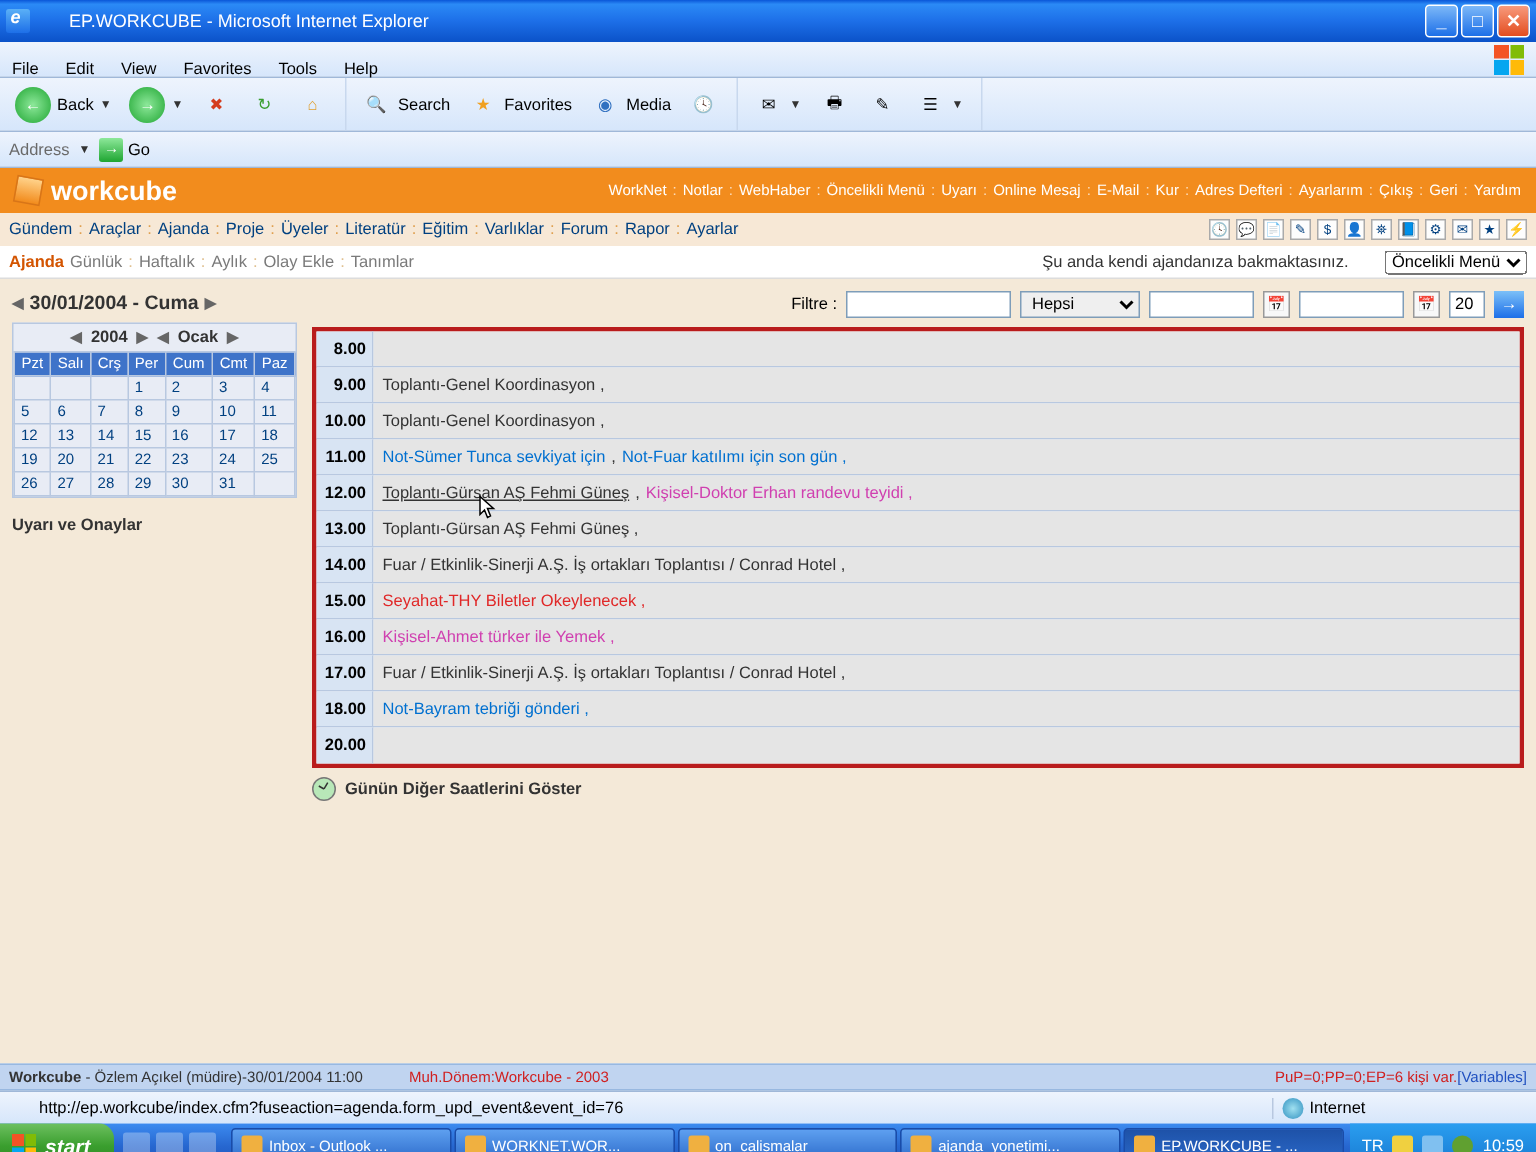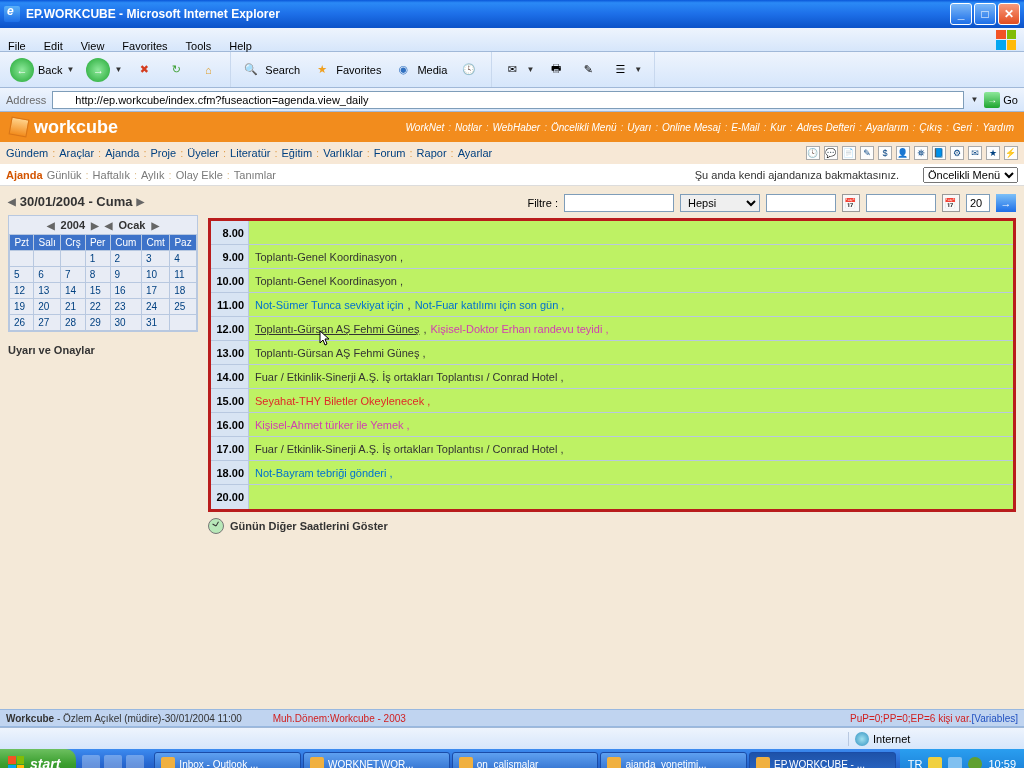--- a/index.html
+++ b/index.html
@@ -2,21 +2,21 @@
 <html><head>
 <meta charset="utf-8">
 <style>
 * { margin: 0; padding: 0; box-sizing: border-box; font-family: Tahoma, Arial, sans-serif; }
 body { font-size: 11px; background: #fff; overflow: hidden; width: 1024px; height: 768px; }
 
 
 .titlebar { height: 28px; background: linear-gradient(#0a56d8, #2b8af6 10%, #1d6fe8 50%, #0b52c8); display: flex; align-items: center; padding: 0 4px; color: #fff; }
 .titlebar .ie-icon { width: 16px; height: 16px; margin-right: 6px; background: linear-gradient(#5ab0f7,#1d6fe8); border-radius: 2px; position: relative; }
 .titlebar .ie-icon::after { content: 'e'; position: absolute; left: 3px; top: -2px; font-size: 12px; font-weight: bold; color: #fff; font-style: italic; }
-.titlebar .title { font-weight: bold; font-size: 12px; }
+.titlebar .title { font-weight: normal; font-size: 12px; margin-left: 20px; }
 .titlebar .win-controls { margin-left: auto; display: flex; gap: 2px; }
 .titlebar .win-btn { width: 22px; height: 22px; border: 1px solid #fff; border-radius: 3px; display: flex; align-items: center; justify-content: center; color: #fff; font-weight: bold; font-size: 12px; }
 .titlebar .win-btn.min { background: linear-gradient(#7cb8f8,#1d6fe8); }
 .titlebar .win-btn.max { background: linear-gradient(#7cb8f8,#1d6fe8); }
 .titlebar .win-btn.close { background: linear-gradient(#f89a7c,#e34d20); }
 
 
 .menubar { height: 24px; background: linear-gradient(#eef4fd,#d6e6fb); border-bottom: 1px solid #a0b8d8; display: flex; align-items: center; padding: 0 8px; gap: 18px; color: #000; }
 .menubar span { cursor: default; margin-top: 13px; }
 .menubar .win-logo { margin-left: auto; width: 20px; height: 20px; display: grid; grid-template-columns: 1fr 1fr; grid-template-rows: 1fr 1fr; gap: 1px; }
@@ -35,21 +35,21 @@
 .addressbar { height: 24px; background: linear-gradient(#eef4fd,#d6e6fb); border-bottom: 1px solid #a0b8d8; display: flex; align-items: center; padding: 0 6px; gap: 6px; }
 .addressbar .addr-label { color: #6a6a6a; }
 .addressbar .addr-input { flex: 1; height: 18px; border: 1px solid #7e9db9; background: #fff; padding: 0 4px; display: flex; align-items: center; gap: 4px; }
 .addressbar .go-btn { display: flex; align-items: center; gap: 3px; }
 .small-green-sq { width: 16px; height: 16px; background: linear-gradient(#8de89a,#1ea531); border-radius: 2px; color:#fff; display:flex; align-items:center; justify-content:center; font-size:10px;}
 
 
 .app-topbar { height: 30px; background: #f28c1d; display: flex; align-items: center; padding: 0 10px; color: #fff; font-size: 11px; }
 .app-topbar .logo { display: flex; align-items: center; gap: 6px; font-size: 18px; font-weight: bold; }
 .app-topbar .logo .box { width: 18px; height: 18px; background: linear-gradient(#ffd28a,#f28c1d); border: 1px solid #d87518; transform: rotate(10deg); }
-.app-topbar .top-links { margin-left: auto; display: flex; gap: 4px; font-size: 10px; font-style: italic; }
+.app-topbar .top-links { margin-left: auto; display: flex; gap: 4px; font-size: 10px; }
 .app-topbar .top-links span { cursor: pointer; }
 .app-topbar .top-links .sep { opacity: 0.7; }
 
 
 .app-nav { height: 22px; background: #f7e8d6; display: flex; align-items: center; padding: 0 6px; gap: 4px; color: #004080; font-size: 11px; position: relative; }
 .app-nav a { color: #004080; cursor: pointer; }
 .app-nav .sep { color: #e0a050; }
 .app-nav .nav-icons { margin-left: auto; display: flex; gap: 4px; }
 .nav-icons .nicon { width: 14px; height: 14px; border: 1px solid #aaa; background: #fdfdfd; font-size: 9px; display:flex; align-items:center; justify-content:center; }
 
@@ -81,21 +81,21 @@
 .mini-cal th { background: #3e73c9; color: #fff; font-size: 10px; font-weight: normal; border: 1px solid #b8c8e0; padding: 2px; }
 .mini-cal td { border: 1px solid #b8c8e0; padding: 2px 4px; font-size: 10px; color: #004080; height: 16px; cursor: pointer; text-align:left; }
 
 .approvals { font-weight: bold; margin-top: 12px; font-size: 11px; color: #333; }
 
 
 .agenda { border: 3px solid #b91c1c; background: #fff; }
 .agenda-row { display: flex; border-bottom: 1px solid #b8c8e0; min-height: 24px; }
 .agenda-row:last-child { border-bottom: none; }
 .agenda-row .hour { width: 38px; background: #d8e4f3; border-right: 1px solid #b8c8e0; font-weight: bold; display: flex; align-items: center; justify-content: flex-end; padding-right: 4px; font-size: 11px; }
-.agenda-row .cell { flex: 1; background: #bef264; padding: 4px 6px; font-size: 11px; display: flex; align-items: center; gap: 4px; flex-wrap: wrap; }
+.agenda-row .cell { flex: 1; background: #e5e5e5; padding: 4px 6px; font-size: 11px; display: flex; align-items: center; gap: 4px; flex-wrap: wrap; }
 .agenda-row .cell .ev { cursor: pointer; }
 .c-black { color: #333; } .c-blue { color: #0070d0; } .c-pink { color: #d040b0; text-align: center; } .c-red { color: #e02828; }
 .cursor-img { position: absolute; width: 14px; height: 18px; pointer-events: none; }
 
 .show-more { display: flex; align-items: center; gap: 6px; margin-top: 6px; font-weight: bold; font-size: 11px; color: #333; }
 .show-more .clock { width: 16px; height: 16px; border: 1px solid #777; border-radius: 50%; background: #b8e8b8; position: relative; }
 .show-more .clock::before { content: ''; position: absolute; left: 50%; top: 50%; width: 1px; height: 5px; background: #333; transform-origin: bottom; transform: translate(-50%, -100%) rotate(30deg); }
 .show-more .clock::after { content: ''; position: absolute; left: 50%; top: 50%; width: 1px; height: 4px; background: #333; transform-origin: bottom; transform: translate(-50%, -100%) rotate(-60deg); }
 
 
@@ -204,24 +204,20 @@
       </div>
     <div class="tb-btn">
         <div class="icon-sm">☰</div>
         <span class="dropdown-arrow">▼</span>
       </div>
   </div>
 </div>
 
 <div class="addressbar">
   <span class="addr-label">Address</span>
-  <div class="addr-input">
-    <div class="ie-icon" style="width:14px;height:14px;"></div>
-    <span>http://ep.workcube/index.cfm?fuseaction=agenda.view_daily</span>
-  </div>
   <span class="dropdown-arrow">▼</span>
   <div class="go-btn">
     <div class="small-green-sq">→</div>
     <span>Go</span>
   </div>
 </div>
 
 <div class="app-topbar">
   <div class="logo">
     <div class="box"></div>
@@ -489,20 +485,21 @@
   <div class="sb-left">
     <b>Workcube</b><span> - Özlem Açıkel (müdire)-30/01/2004 11:00 </span><span style="color:#d02020;padding-left:28px;">Muh.Dönem:Workcube - 2003</span>
   </div>
   <div class="sb-right">
     <span style="color:#d02020;">PuP=0;PP=0;EP=6 kişi var.</span><span style="color:#2050c0;">[Variables]</span>
   </div>
 </div>
 
 <div class="ie-status">
   <div class="ie-icon" style="width:14px;height:14px;"></div>
+  <span>http://ep.workcube/index.cfm?fuseaction=agenda.form_upd_event&amp;event_id=76</span>
   <div class="zone">
     <div class="globe"></div>
     <span>Internet</span>
   </div>
 </div>
 
 <div class="taskbar">
   <div class="start">
     <div class="winicon">
         <div></div>

